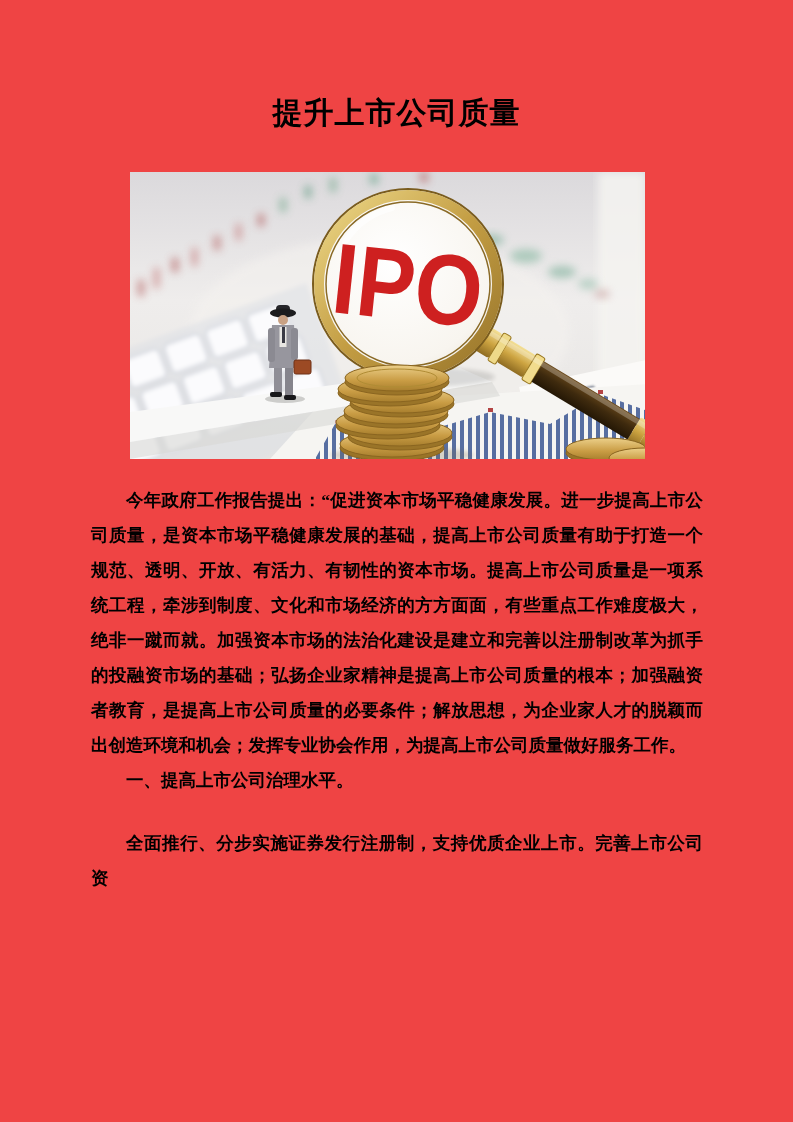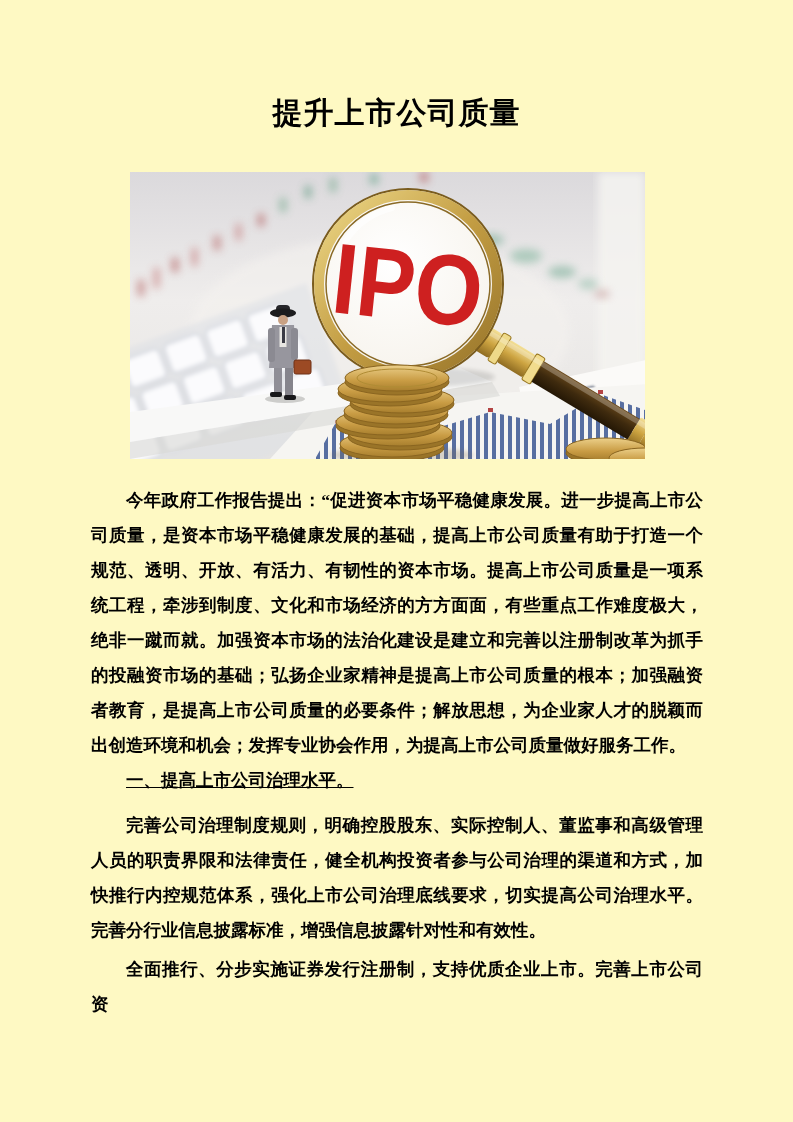--- a/index.html
+++ b/index.html
@@ -1,31 +1,31 @@
 <!DOCTYPE html>
 <html><head>
 <meta charset="utf-8">
 <style>
   html,body{margin:0;padding:0;background:#ffffff;}
   body{width:793px;height:1122px;position:relative;overflow:hidden;
        font-family:"Liberation Serif","DejaVu Serif",serif;color:#000;}
-  .page{position:absolute;inset:0;background:#fef9c3;overflow:hidden;}
+  .page{position:absolute;inset:0;background:#ef4444;overflow:hidden;}
   .doc-title{margin:92px 0 0 0;text-align:center;font-size:30px;line-height:42px;
              font-weight:bold;letter-spacing:1px;}
   .hero{margin:38px 0 0 130px;width:515px;height:287px;position:relative;
         overflow:hidden;background:#e9e8e8;}
   .hero svg{display:block;}
   .content{margin-left:91px;width:612px;}
   .body-para{margin:0;font-size:17.5px;line-height:35px;text-align:justify;
              text-indent:2em;word-break:break-all;font-weight:bold;}
   .intro{margin-top:24px;}
   .sec-heading{margin:0;font-size:17.5px;line-height:35px;font-weight:bold;
-               text-indent:2em;font-family:"Liberation Sans","DejaVu Sans",sans-serif;text-decoration:underline;}
+               text-indent:2em;font-family:"Liberation Sans","DejaVu Sans",sans-serif;}
   .sec-body-0{margin-top:10px;}
-  .sec-body-1{margin-top:4px;}
+  .sec-body-1{margin-top:28px;}
 </style>
 </head>
 <body>
 
 <div class="page">
 
   <h1 class="doc-title">提升上市公司质量</h1>
 
   <div class="hero">
     <svg width="515" height="287" viewBox="0 0 515 287">
@@ -214,18 +214,17 @@
         <rect x="140" y="220" width="12" height="5" rx="2" fill="#17171a"></rect>
         <rect x="154" y="223" width="12" height="5" rx="2" fill="#17171a"></rect>
       </g>
     </svg>
   </div>
 
   <div class="content">
     <p class="body-para intro">今年政府工作报告提出：“促进资本市场平稳健康发展。进一步提高上市公司质量，是资本市场平稳健康发展的基础，提高上市公司质量有助于打造一个规范、透明、开放、有活力、有韧性的资本市场。提高上市公司质量是一项系统工程，牵涉到制度、文化和市场经济的方方面面，有些重点工作难度极大，绝非一蹴而就。加强资本市场的法治化建设是建立和完善以注册制改革为抓手的投融资市场的基础；弘扬企业家精神是提高上市公司质量的根本；加强融资者教育，是提高上市公司质量的必要条件；解放思想，为企业家人才的脱颖而出创造环境和机会；发挥专业协会作用，为提高上市公司质量做好服务工作。</p>
 
     <h2 class="sec-heading">一、提高上市公司治理水平。</h2>
-    <p class="body-para sec-body-0">完善公司治理制度规则，明确控股股东、实际控制人、董监事和高级管理人员的职责界限和法律责任，健全机构投资者参与公司治理的渠道和方式，加快推行内控规范体系，强化上市公司治理底线要求，切实提高公司治理水平。完善分行业信息披露标准，增强信息披露针对性和有效性。</p>
 
     <p class="body-para sec-body-1">全面推行、分步实施证券发行注册制，支持优质企业上市。完善上市公司资</p>
   </div>
 
 </div>
 
 </body></html>

